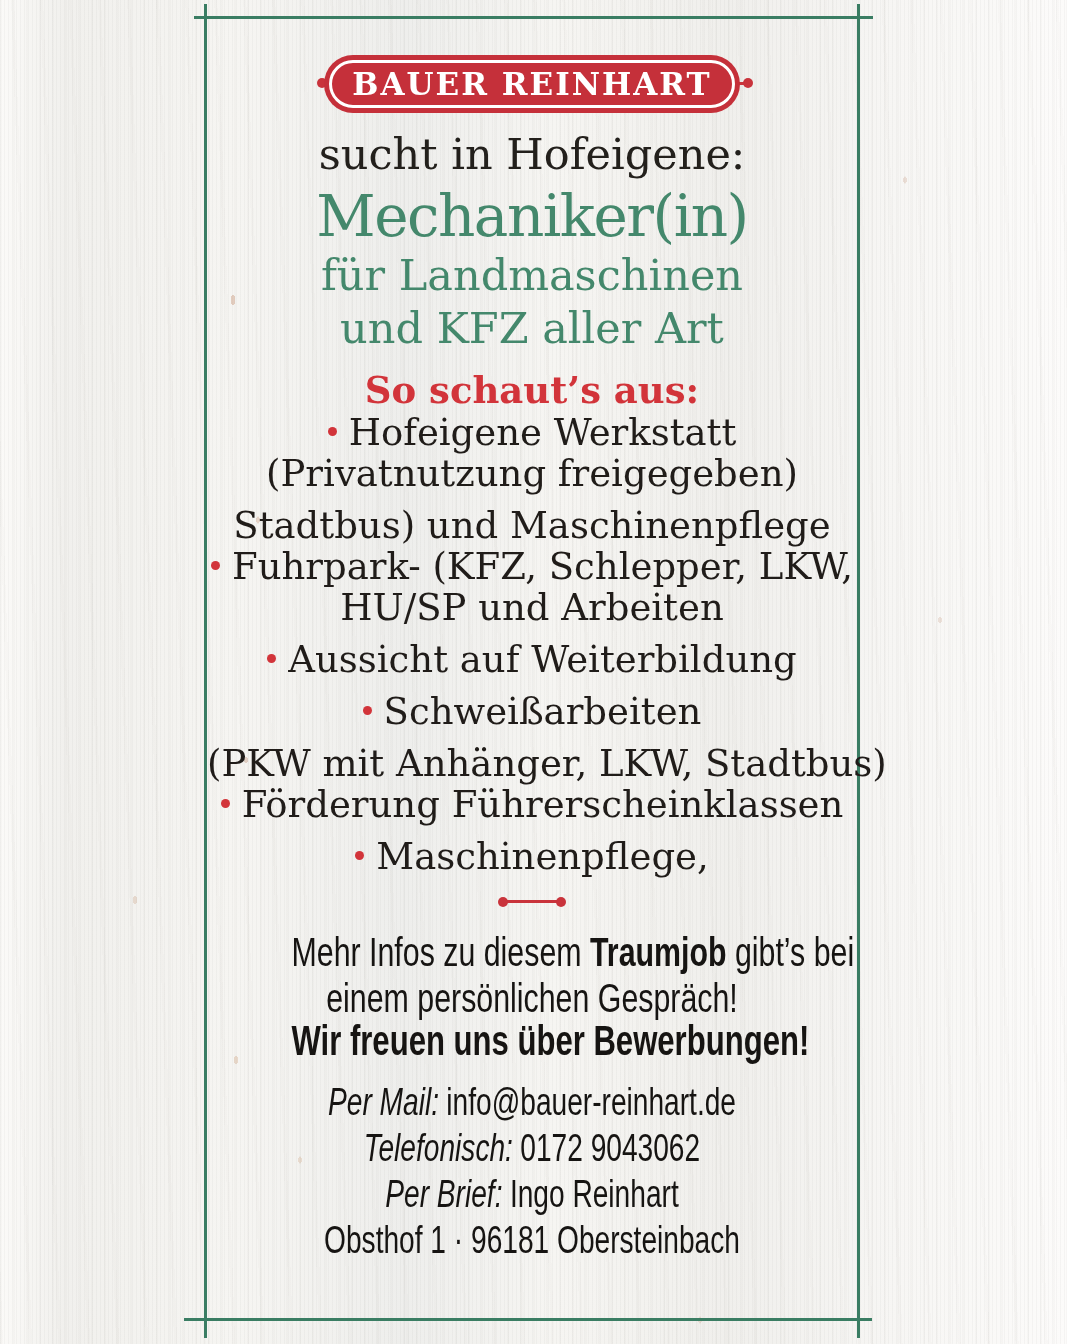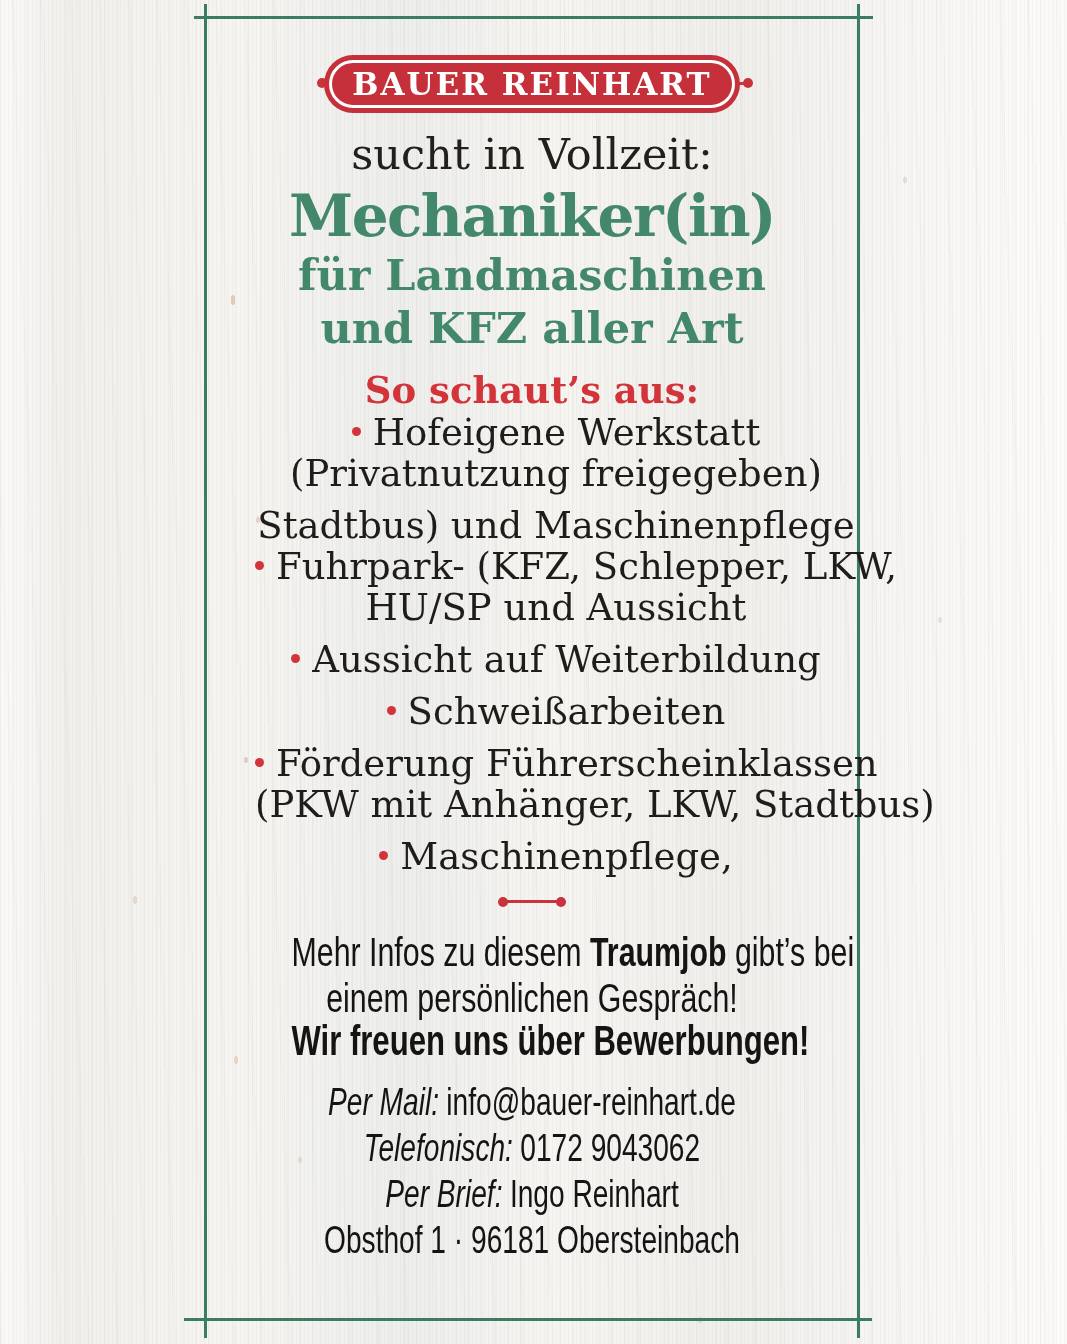--- a/index.html
+++ b/index.html
@@ -44,28 +44,28 @@
   
   .logo-row{position:relative;margin-top:38px;height:59px;}
   .connector{position:absolute;left:115px;right:109px;top:27px;height:3px;background:#c9333b;}
   .cdot{position:absolute;top:23px;width:10px;height:10px;border-radius:50%;background:#c9333b;}
   .cdot.l{left:110px;} .cdot.r{right:104px;}
   .pill{position:relative;display:inline-block;height:58px;padding:0 28px;background:#c5303a;border-radius:32px;z-index:1;}
   .pill-inner{position:absolute;inset:5px;border:3px solid #ffffff;border-radius:24px;pointer-events:none;}
   .pill-text{font-family:"DejaVu Serif",serif;font-weight:bold;font-size:31px;line-height:58px;color:#ffffff;letter-spacing:2px;white-space:nowrap;}
 
   .intro{margin-top:14px;font-size:43px;line-height:52px;color:#23201c;}
-  .title-main{margin:3px 0 0 0;font-size:58px;line-height:66px;font-weight:bold;color:#44886c;letter-spacing:-1.5px;}
-  .title-sub{font-size:43px;line-height:53px;font-weight:bold;color:#44886c;}
+  .title-main{margin:3px 0 0 0;font-size:58px;line-height:66px;font-weight:normal;color:#44886c;letter-spacing:-1.5px;}
+  .title-sub{font-size:43px;line-height:53px;font-weight:normal;color:#44886c;}
 
   .list-heading{margin-top:13px;font-size:37px;line-height:44px;font-weight:bold;color:#d2343a;}
   .list{font-size:37px;line-height:41px;color:#201c19;}
   .li{margin-top:11px;}
   .li:first-child{margin-top:0;}
-  .l-line{display:block;white-space:nowrap;padding-left:48px;}
+  .l-line{display:block;white-space:nowrap;}
   .bdot{display:inline-block;width:9px;height:9px;border-radius:50%;background:#d2343a;margin-right:12px;vertical-align:middle;position:relative;top:-4px;}
 
   .divider{position:relative;width:68px;height:20px;margin:15px auto 0 auto;}
   .d-line{position:absolute;left:5px;right:5px;top:8px;height:3px;background:#c9333b;}
   .ddot{position:absolute;top:5px;width:10px;height:10px;border-radius:50%;background:#c9333b;}
   .ddot.l{left:0;} .ddot.r{right:0;}
 
   
   .outro{margin-top:17px;font-family:"Liberation Sans",sans-serif;font-size:41px;line-height:46px;color:#161412;
          transform:scaleX(0.74);transform-origin:50% 0;white-space:nowrap;}
@@ -89,47 +89,47 @@
     <div class="logo-row">
       <div class="connector"></div>
       <div class="cdot l"></div>
       <div class="cdot r"></div>
       <div class="pill">
         <div class="pill-inner"></div>
         <span class="pill-text">BAUER REINHART</span>
       </div>
     </div>
 
-    <div class="intro">sucht in Vollzeit:</div>
+    <div class="intro">sucht in Hofeigene:</div>
 
     <div class="title-main">Mechaniker(in)</div>
     <div class="title-sub">für Landmaschinen</div>
     <div class="title-sub">und KFZ aller Art</div>
 
     <div class="list-heading">So schaut’s aus:</div>
 
     <div class="list">
       <div class="li">
         <span class="l-line"><span class="bdot"></span><span>Hofeigene Werkstatt</span></span>
         <span class="l-line">(Privatnutzung freigegeben)</span>
       </div>
       <div class="li">
         <span class="l-line">Stadtbus) und Maschinenpflege</span>
         <span class="l-line"><span class="bdot"></span><span>Fuhrpark- (KFZ, Schlepper, LKW,</span></span>
-        <span class="l-line">HU/SP und Aussicht</span>
+        <span class="l-line">HU/SP und Arbeiten</span>
       </div>
       <div class="li">
         <span class="l-line"><span class="bdot"></span><span>Aussicht auf Weiterbildung</span></span>
       </div>
       <div class="li">
         <span class="l-line"><span class="bdot"></span><span>Schweißarbeiten</span></span>
       </div>
       <div class="li">
+        <span class="l-line">(PKW mit Anhänger, LKW, Stadtbus)</span>
         <span class="l-line"><span class="bdot"></span><span>Förderung Führerscheinklassen</span></span>
-        <span class="l-line">(PKW mit Anhänger, LKW, Stadtbus)</span>
       </div>
       <div class="li">
         <span class="l-line"><span class="bdot"></span><span>Maschinenpflege,</span></span>
       </div>
     </div>
 
     <div class="divider">
       <div class="d-line"></div>
       <div class="ddot l"></div>
       <div class="ddot r"></div>

